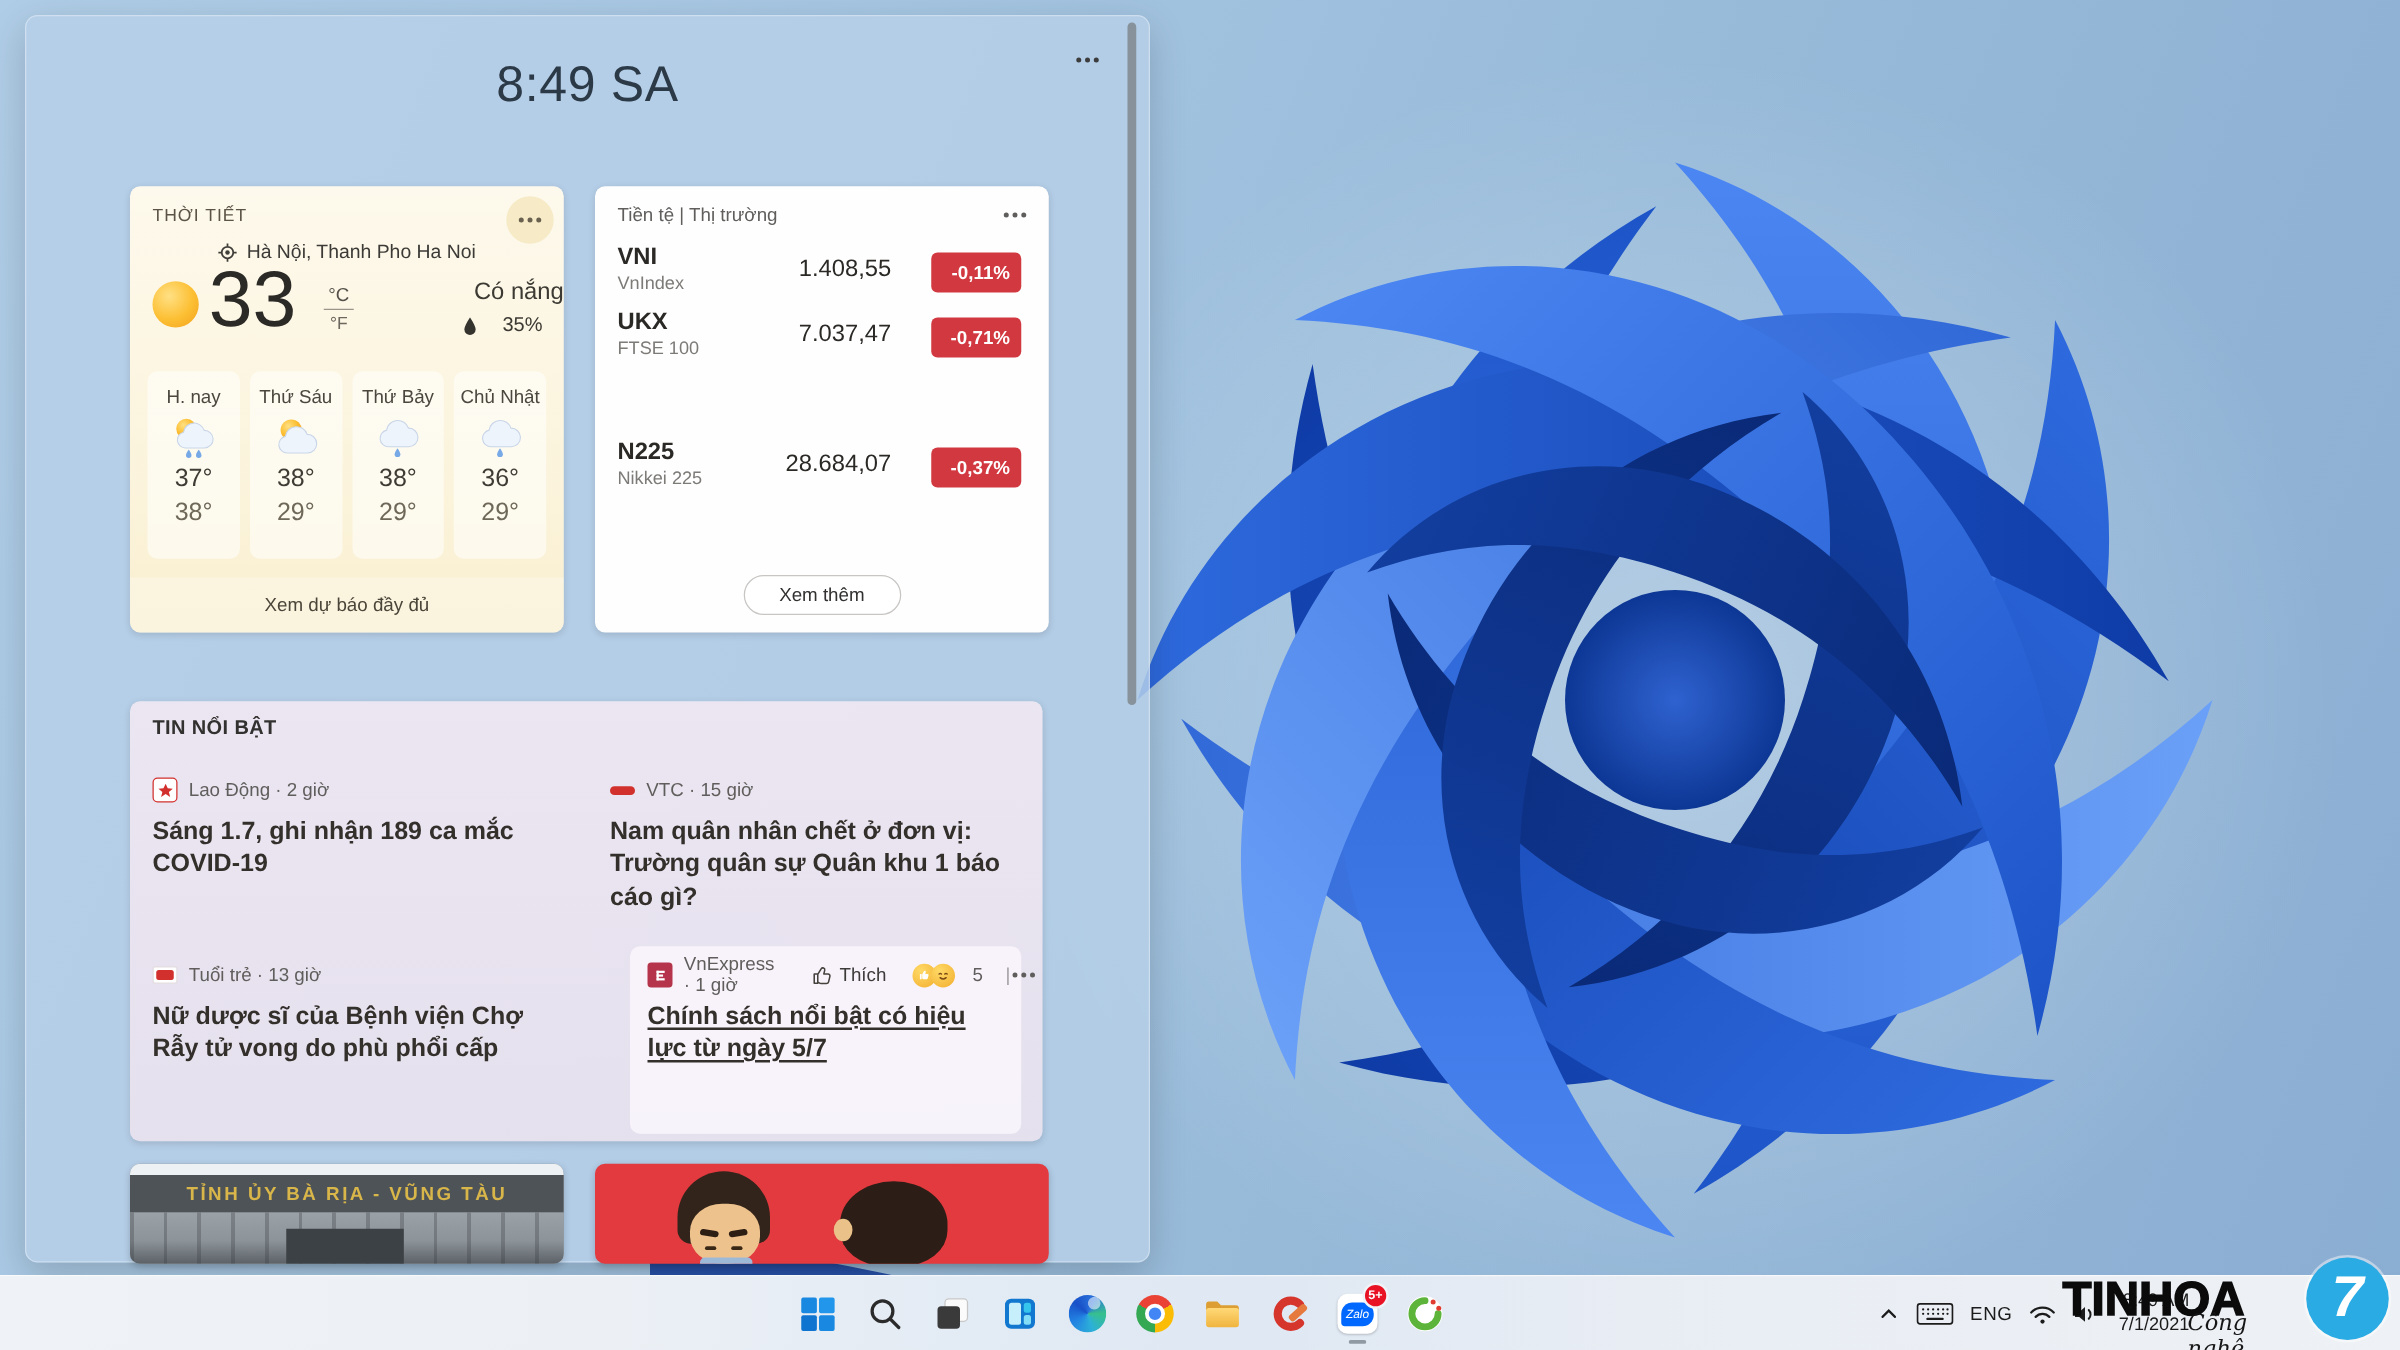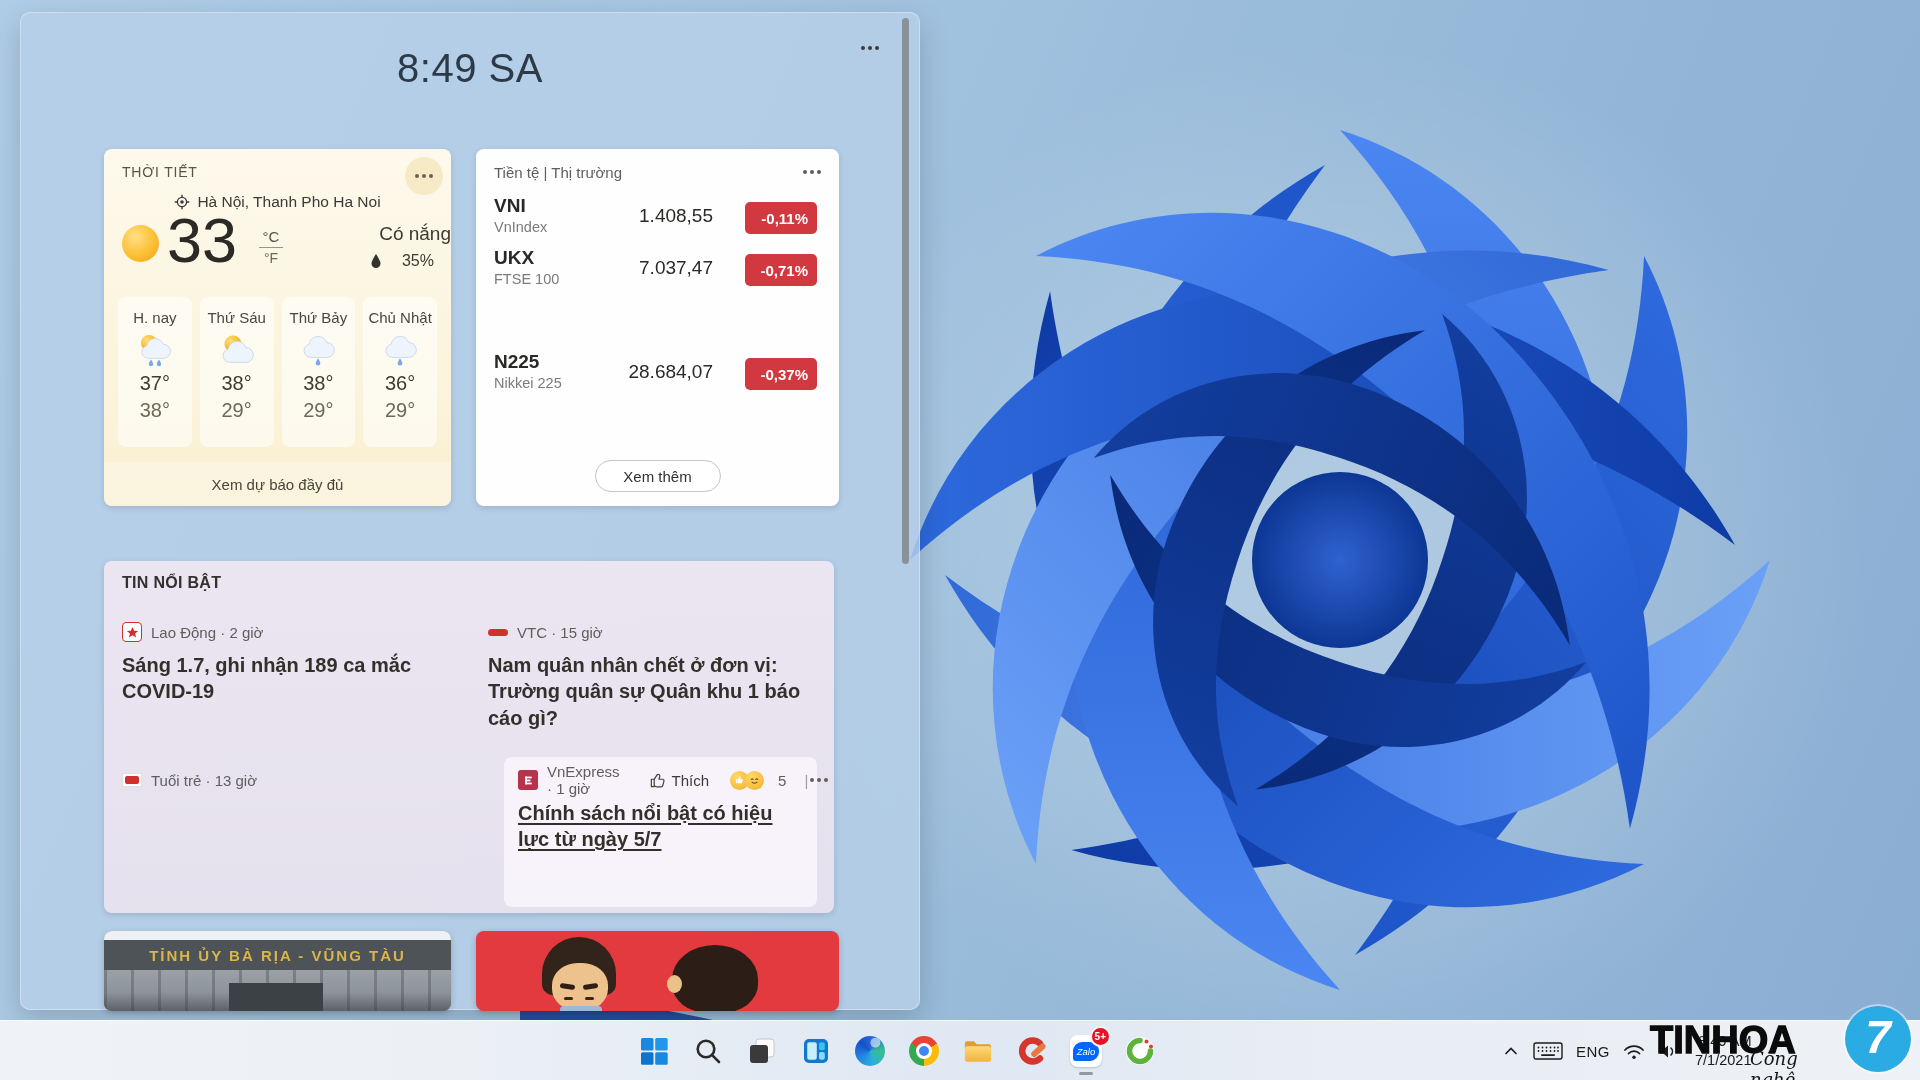--- a/index.html
+++ b/index.html
@@ -383,20 +383,21 @@
         <h3 class="n-head">Nam quân nhân chết ở đơn vị: Trường quân sự Quân khu 1 báo cáo gì?</h3>
       </article>
 
       <article class="n-item i3">
         <div class="n-meta">
           <span class="logo logo-tt">
               <span></span>
             </span>
           <span>Tuổi trẻ · 13 giờ</span>
         </div>
+        <h3 class="n-head">Nữ dược sĩ của Bệnh viện Chợ Rẫy tử vong do phù phổi cấp</h3>
       </article>
 
       <article class="n-item vne">
         <div class="n-meta">
           <span class="logo logo-vne">
             <svg width="13" height="13" viewBox="0 0 20 20" fill="#fff">
               <rect x="5" y="4" width="10" height="2.7"></rect>
                 <rect x="5" y="8.6" width="8" height="2.7"></rect>
               <rect x="5" y="13.2" width="10" height="2.7"></rect>
                 <rect x="5" y="4" width="2.7" height="11.9"></rect>

